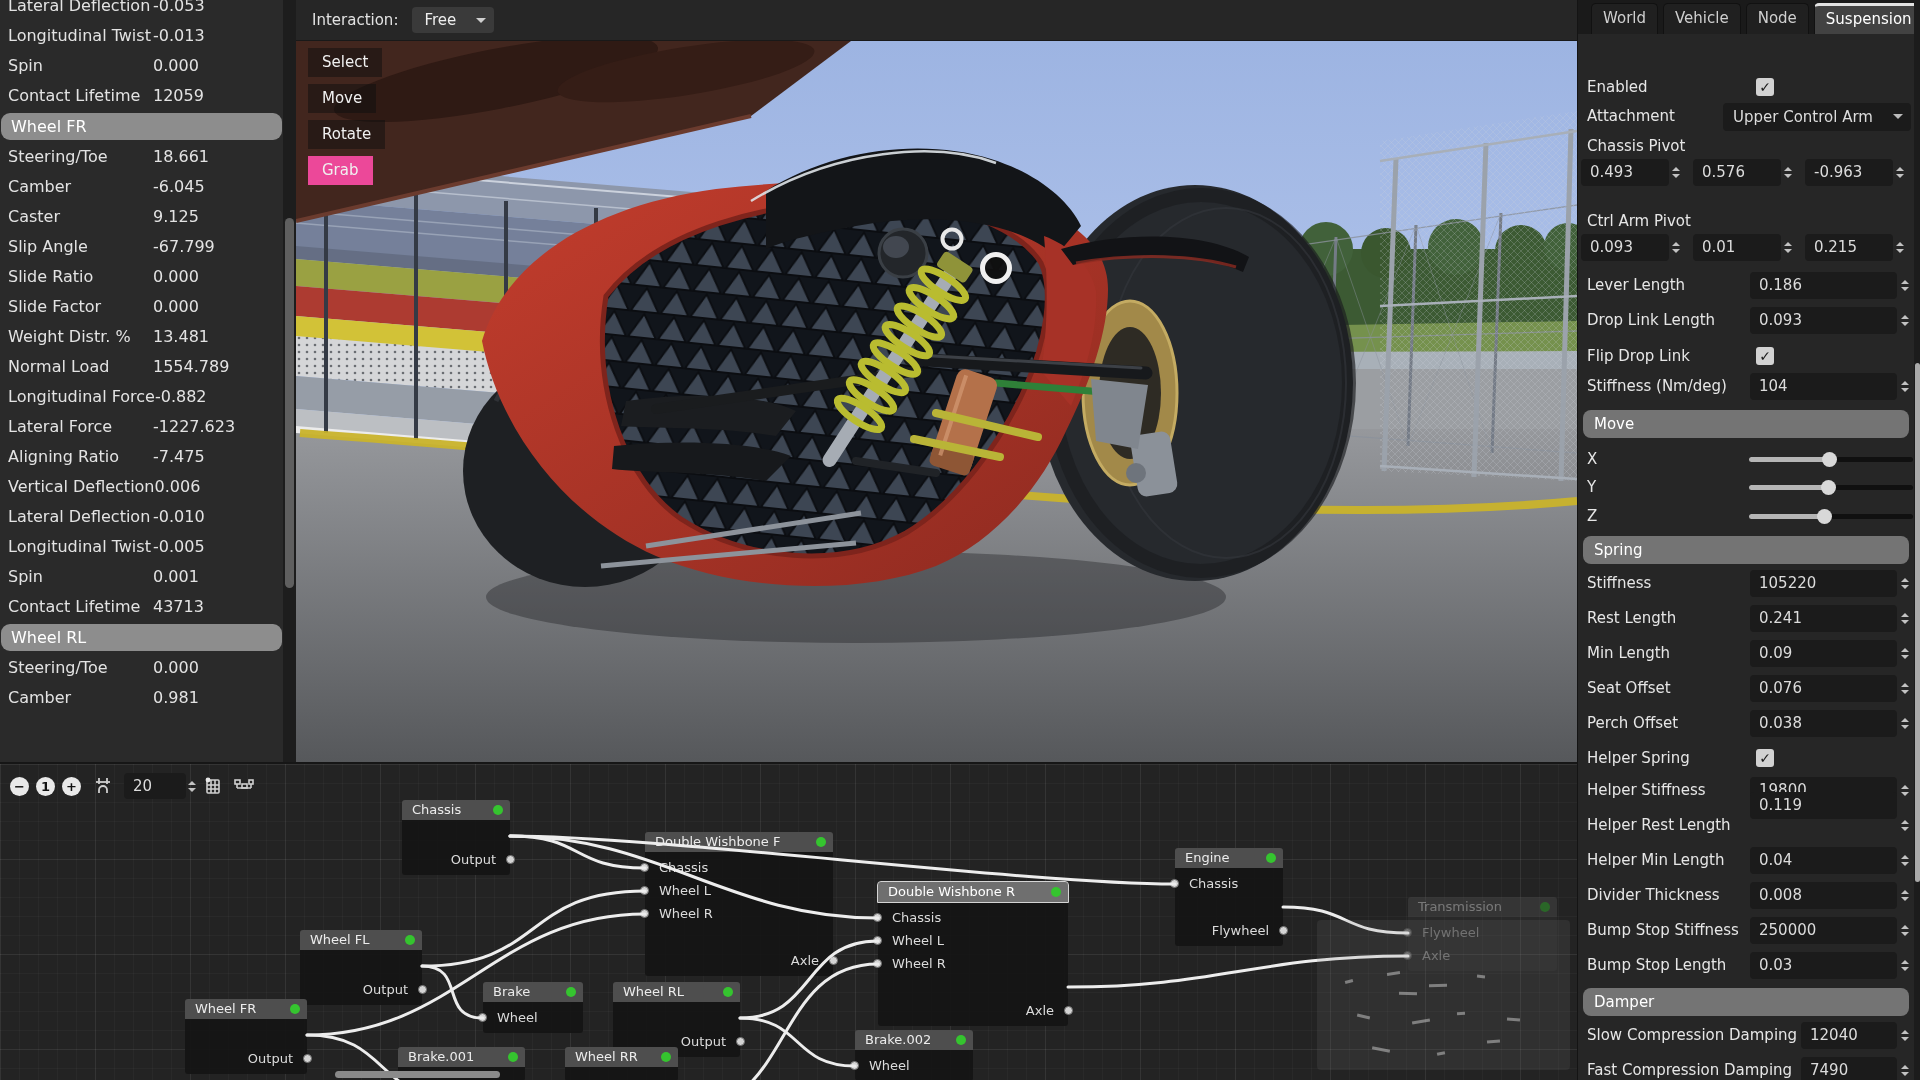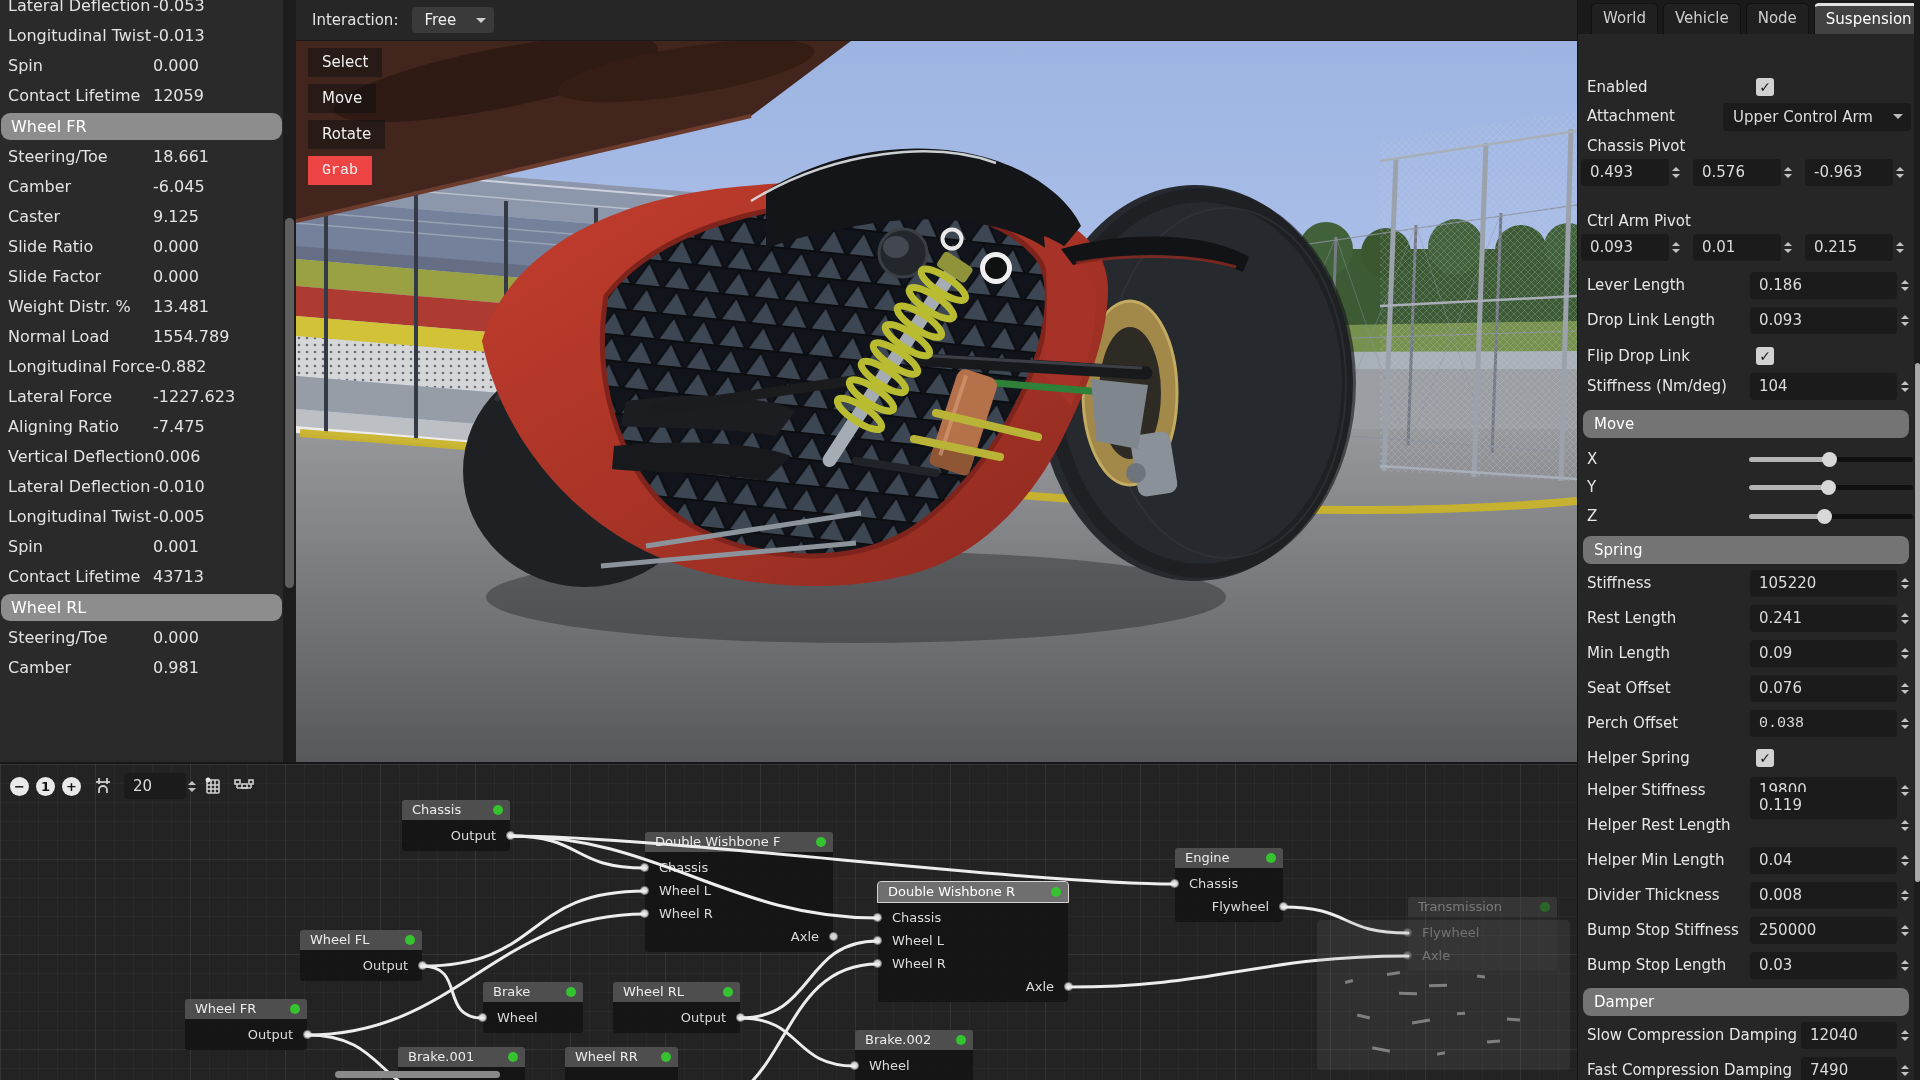--- a/index.html
+++ b/index.html
@@ -22,21 +22,21 @@
   #vp-toolbar{left:0;top:0;width:100%;height:41px;background:#262626;border-bottom:1px solid #191919;
     display:flex;align-items:center;color:#e2e2e2;font-size:15px;}
   #vp-toolbar .lbl{margin-left:16px;}
   #vp-dropdown{margin-left:14px;width:82px;height:26px;background:#3a3a3a;border-radius:4px;
     display:flex;align-items:center;padding:0 8px 0 12px;color:#eee;}
   #vp-dropdown .car{margin-left:auto;width:0;height:0;border:5px solid transparent;border-top-color:#cfcfcf;margin-top:5px;}
   #scene{left:0;top:41px;width:1281px;height:721px;}
   #tool-menu{left:12px;top:48px;width:120px;}
   .tool-item{display:table;height:29px;line-height:29px;padding:0 14px;margin-bottom:7px;
     color:#f0f0f0;font-size:15px;background:rgba(14,14,14,.5);}
-  .tool-item.active{background:#ef4444;font-family:Liberation Mono, monospace;}
+  .tool-item.active{background:#ec4899;}
 
   
   #right-panel{left:1577px;top:0;width:343px;height:1080px;background:#262626;border-left:1px solid #141414;}
   #tabbar{left:0;top:0;width:100%;height:34px;background:#1a1a1a;display:flex;align-items:flex-end;padding-left:13px;}
   .tab{height:31px;line-height:29px;padding:0 11px;margin-right:5px;color:#cfcfcf;font-size:15px;
     background:#202020;border:1px solid #111;border-bottom:none;border-radius:5px 5px 0 0;}
   .tab.active{background:#424242;color:#fff;border-top:3px solid #e2e2e2;line-height:26px;}
   #rp-rows{left:0;top:0;width:336px;height:1080px;overflow:hidden;}
   .sec{position:absolute;left:5px;width:326px;height:28px;line-height:28px;background:#747474;
     border-radius:8px;color:#fff;font-size:15px;padding-left:11px;}
@@ -73,21 +73,21 @@
   #grid-field{width:62px;height:26px;background:#1b1b1b;border-radius:4px;color:#ddd;font-size:15px;
     line-height:26px;padding-left:9px;margin-left:6px;}
   #wires{position:absolute;left:0;top:0;width:1577px;height:318px;pointer-events:none;}
   .node{position:absolute;border-radius:4px;font-size:13px;}
   .node .hd{height:20px;line-height:20px;background:#4e4e4e;border-radius:3px 3px 0 0;color:#ececec;
     padding-left:10px;display:flex;align-items:center;}
   .node.sel .hd{background:#6f6f6f;outline:1px solid #d5d5d5;color:#fff;}
   .node .dot{width:10px;height:10px;border-radius:50%;background:#35c42f;margin-left:auto;margin-right:7px;}
   .node .bd{background:rgba(21,21,21,.95);border-radius:0 0 3px 3px;padding:4px 0;}
   .prow{height:23px;line-height:23px;color:#dcdcdc;position:relative;padding:0 14px;}
-  .prow.out{text-align:right;}
+  .prow.out{text-align:right;margin-top:24px;}
   .sock{position:absolute;top:7px;width:9px;height:9px;border-radius:50%;background:#d4d4d4;border:1px solid #6e6e6e;}
   .sock.in{left:-5px;}
   .sock.outp{right:-5px;}
   .node.ghost{opacity:.42;}
   .node.ghost .bd{background:rgba(90,90,90,.25);}
   .ghost-body{position:absolute;background:rgba(120,120,120,.16);border-radius:4px;}
   .noise{position:absolute;background:rgba(225,225,225,.45);}
   #h-scroll{position:absolute;left:335px;bottom:2px;width:165px;height:7px;background:#8a8a8a;border-radius:4px;}
 </style>
 </head>
@@ -116,20 +116,24 @@
         <span class="lab">Steering/Toe</span>
         <span class="val">18.661</span>
       </div>
       <div class="t-row">
         <span class="lab">Camber</span>
         <span class="val">-6.045</span>
       </div>
       <div class="t-row">
         <span class="lab">Caster</span>
         <span class="val">9.125</span>
+      </div>
+      <div class="t-row">
+        <span class="lab">Slip Angle</span>
+        <span class="val">-67.799</span>
       </div>
       <div class="t-row">
         <span class="lab">Slide Ratio</span>
         <span class="val">0.000</span>
       </div>
       <div class="t-row">
         <span class="lab">Slide Factor</span>
         <span class="val">0.000</span>
       </div>
       <div class="t-row">
@@ -496,21 +500,21 @@
         <b class="u"></b>
         <b class="d"></b>
       </span>
       <div class="rp-lab" style="top: 675px;">Seat Offset</div>
       <div class="field" style="left: 172px; top: 675px; width: 147px;">0.076</div>
       <span class="spin" style="left: 321px; top: 675px;">
         <b class="u"></b>
         <b class="d"></b>
       </span>
       <div class="rp-lab" style="top: 710px;">Perch Offset</div>
-      <div class="field" style="left: 172px; top: 710px; width: 147px; font-family: Liberation Mono, monospace;">0.038</div>
+      <div class="field" style="left: 172px; top: 710px; width: 147px;">0.038</div>
       <span class="spin" style="left: 321px; top: 710px;">
         <b class="u"></b>
         <b class="d"></b>
       </span>
       <div class="rp-lab" style="top: 745px;">Helper Spring</div>
       <div class="chk" style="left: 178px; top: 749px;">✓</div>
       <div class="rp-lab" style="top: 777px;">Helper Stiffness</div>
       <div class="field" style="left: 172px; top: 777px; width: 147px;">19800</div>
       <span class="spin" style="left: 321px; top: 777px;">
         <b class="u"></b>

